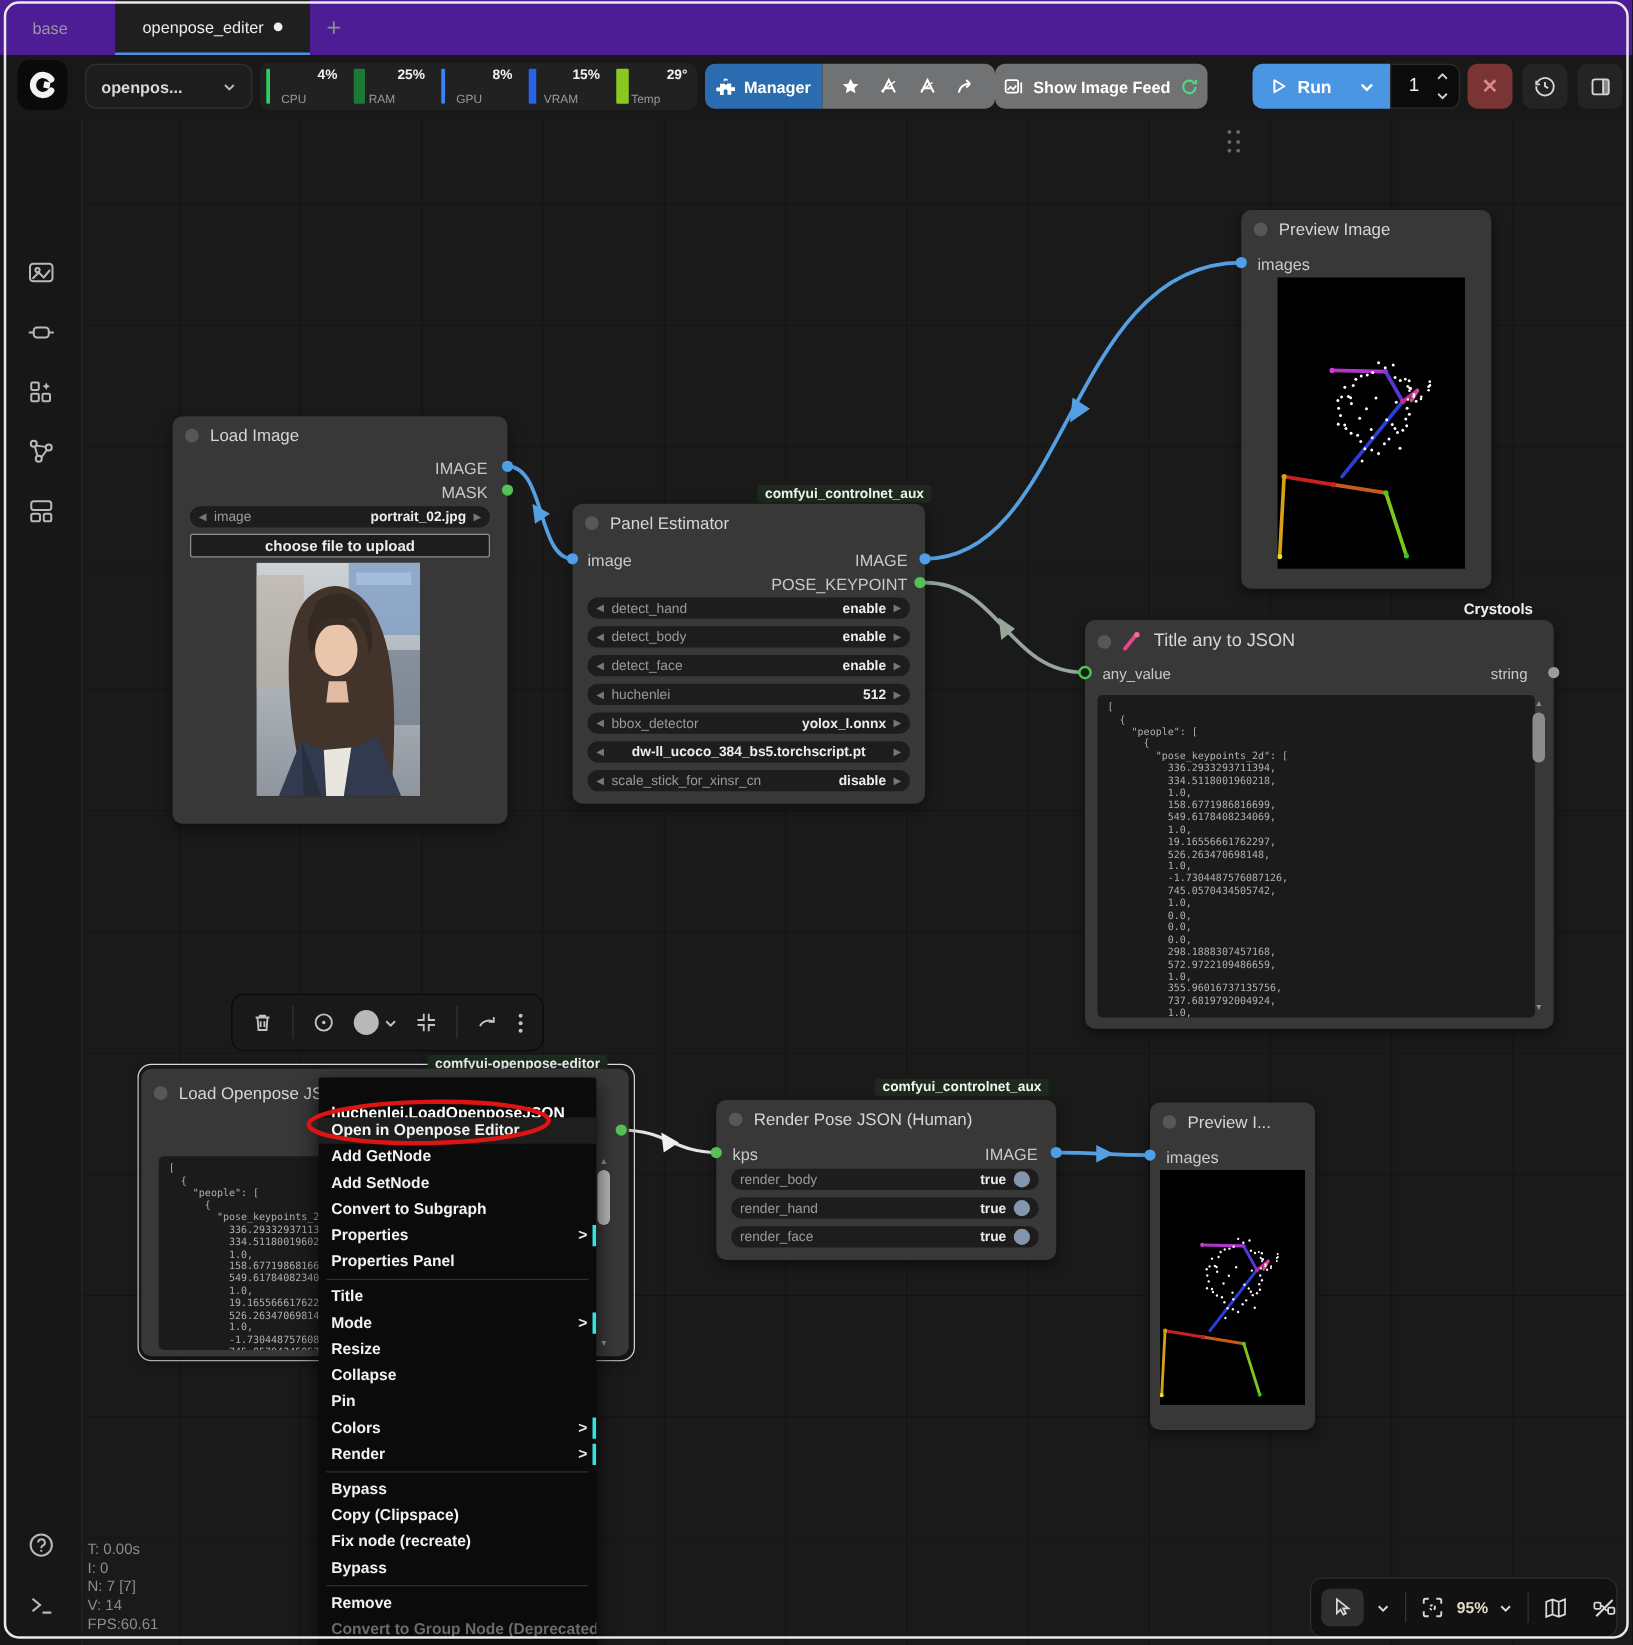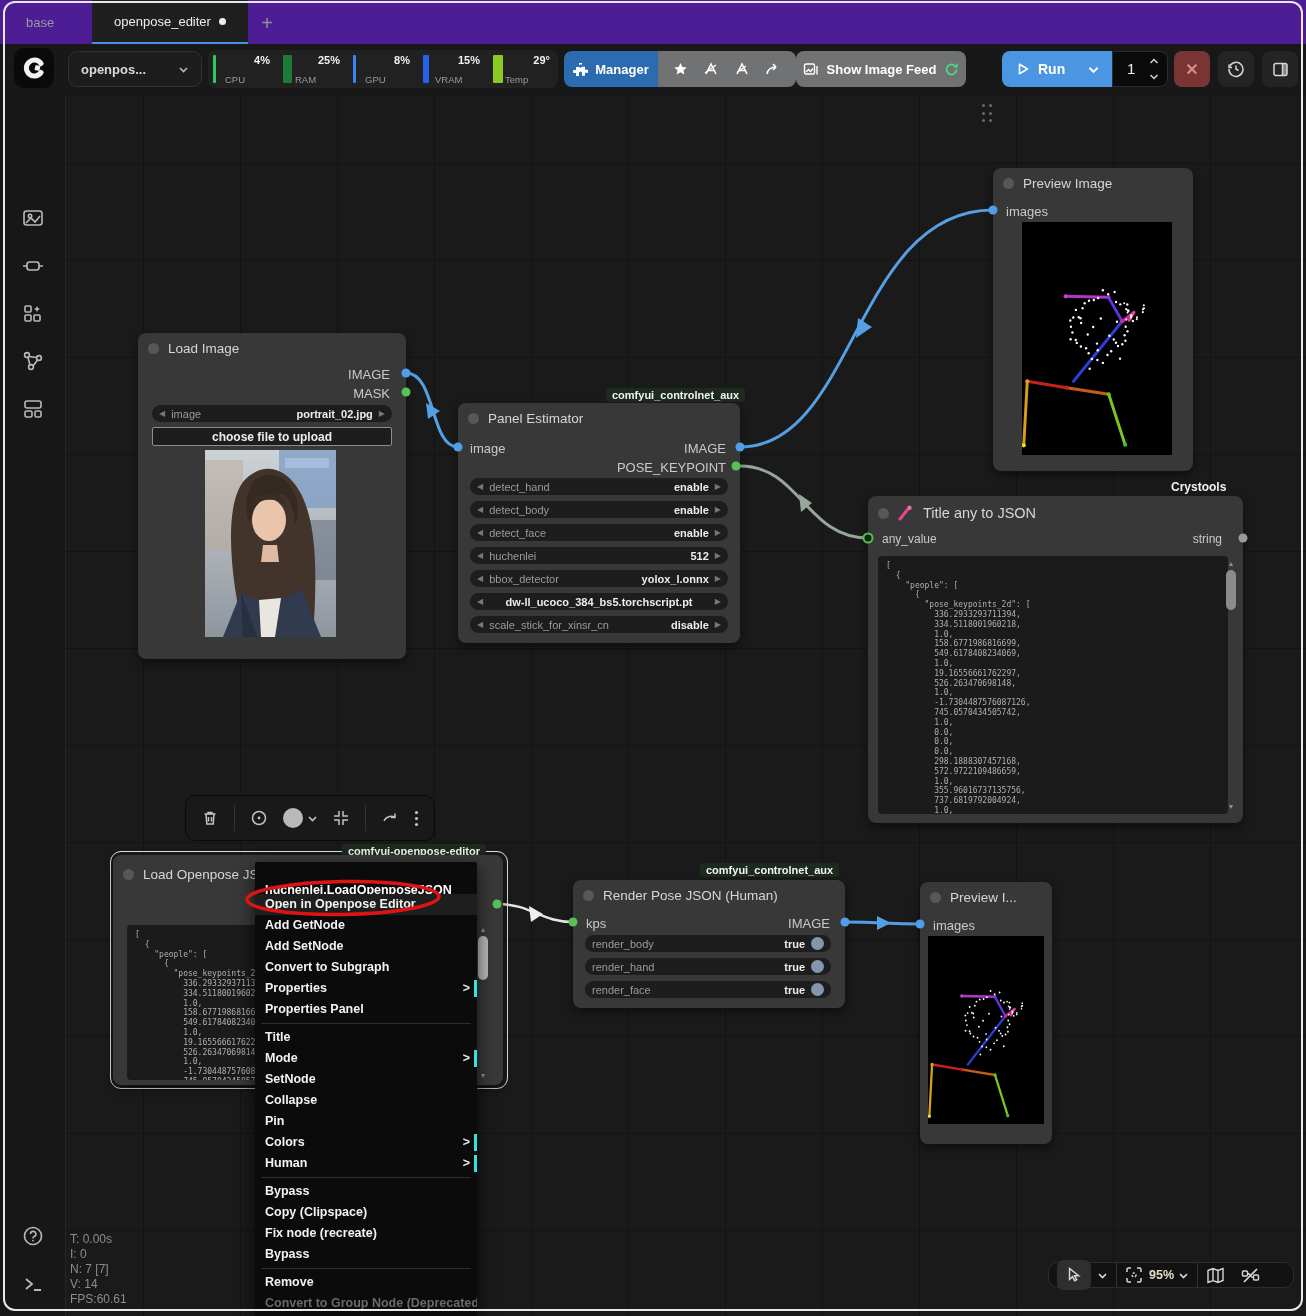--- a/index.html
+++ b/index.html
@@ -90,21 +90,21 @@
   .cmenu .mi .sub { position:absolute; right:7px; top:0; color:#e8e8e8; }
   .cmenu .mi .cy { position:absolute; right:0; top:2px; width:3px; height:17px; background:#35e2e2; }
   .cmenu .div { border-top:1px solid #2e2e2e; margin:3px 6px; }
 
   .redcircle { position:absolute; left:243px; top:877px; z-index:110; pointer-events:none; }
 
   
   .perf { position:absolute; left:70px; top:1232px; z-index:20; color:#8d8d8d; font-size:12px; line-height:15px; }
 
   
-  .brbar { position:absolute; left:1048px; top:1262px; width:246px; height:26px; background:#121212; border:1px solid #2d2d2d; border-radius:10px; z-index:50; display:flex; align-items:center; color:#d8d8d8; }
+  .brbar { position:absolute; left:1048px; top:1262px; width:246px; height:48px; background:#121212; border:1px solid #2d2d2d; border-radius:10px; z-index:50; display:flex; align-items:center; color:#d8d8d8;justify-content:space-between; }
   .brbar .selbtn { width:34px; height:30px; margin-left:8px; background:#2f2f2f; border-radius:7px; display:flex; align-items:center; justify-content:center; }
   .brbar .vdiv { width:1px; height:24px; background:#333; margin:0 8px; }
   .zoomtxt { font-size:12.5px; font-weight:700; color:#e4dcc8; margin:0 4px 0 6px; }
 
   .links { position:absolute; left:0; top:0; z-index:5; pointer-events:none; }
 </style>
 </head>
 <body>
 
 <div class="canvas"></div>
@@ -625,25 +625,25 @@
   <div class="hdr">huchenlei.LoadOpenposeJSON</div>
   <div class="mi hl"><span>Open in Openpose Editor</span></div>
   <div class="mi"><span>Add GetNode</span></div>
   <div class="mi"><span>Add SetNode</span></div>
   <div class="mi"><span>Convert to Subgraph</span></div>
   <div class="mi"><span>Properties</span><span class="sub">&gt;</span><span class="cy"></span></div>
   <div class="mi"><span>Properties Panel</span></div>
   <div class="div"></div>
   <div class="mi"><span>Title</span></div>
   <div class="mi"><span>Mode</span><span class="sub">&gt;</span><span class="cy"></span></div>
-  <div class="mi"><span>SetNode</span></div>
+  <div class="mi"><span>Resize</span></div>
   <div class="mi"><span>Collapse</span></div>
   <div class="mi"><span>Pin</span></div>
   <div class="mi"><span>Colors</span><span class="sub">&gt;</span><span class="cy"></span></div>
-  <div class="mi"><span>Human</span><span class="sub">&gt;</span><span class="cy"></span></div>
+  <div class="mi"><span>Render</span><span class="sub">&gt;</span><span class="cy"></span></div>
   <div class="div"></div>
   <div class="mi"><span>Bypass</span></div>
   <div class="mi"><span>Copy (Clipspace)</span></div>
   <div class="mi"><span>Fix node (recreate)</span></div>
   <div class="mi"><span>Bypass</span></div>
   <div class="div"></div>
   <div class="mi"><span>Remove</span></div>
   <div class="mi dis"><span>Convert to Group Node (Deprecated)</span></div>
 </div>
 

